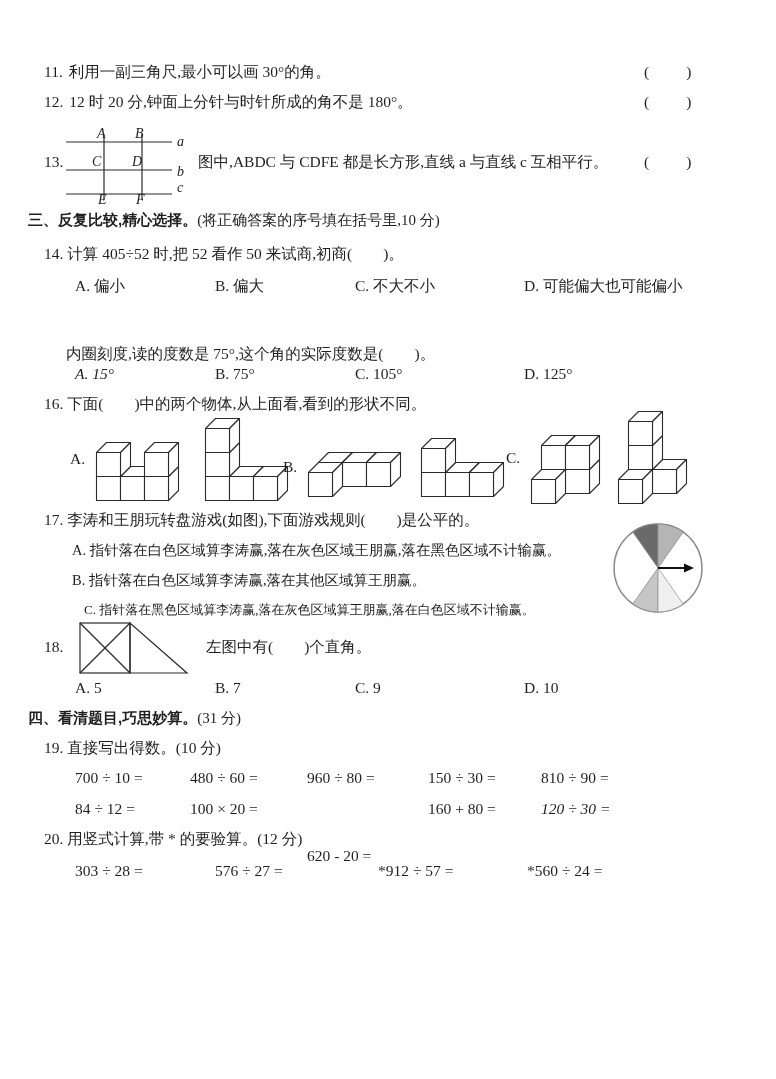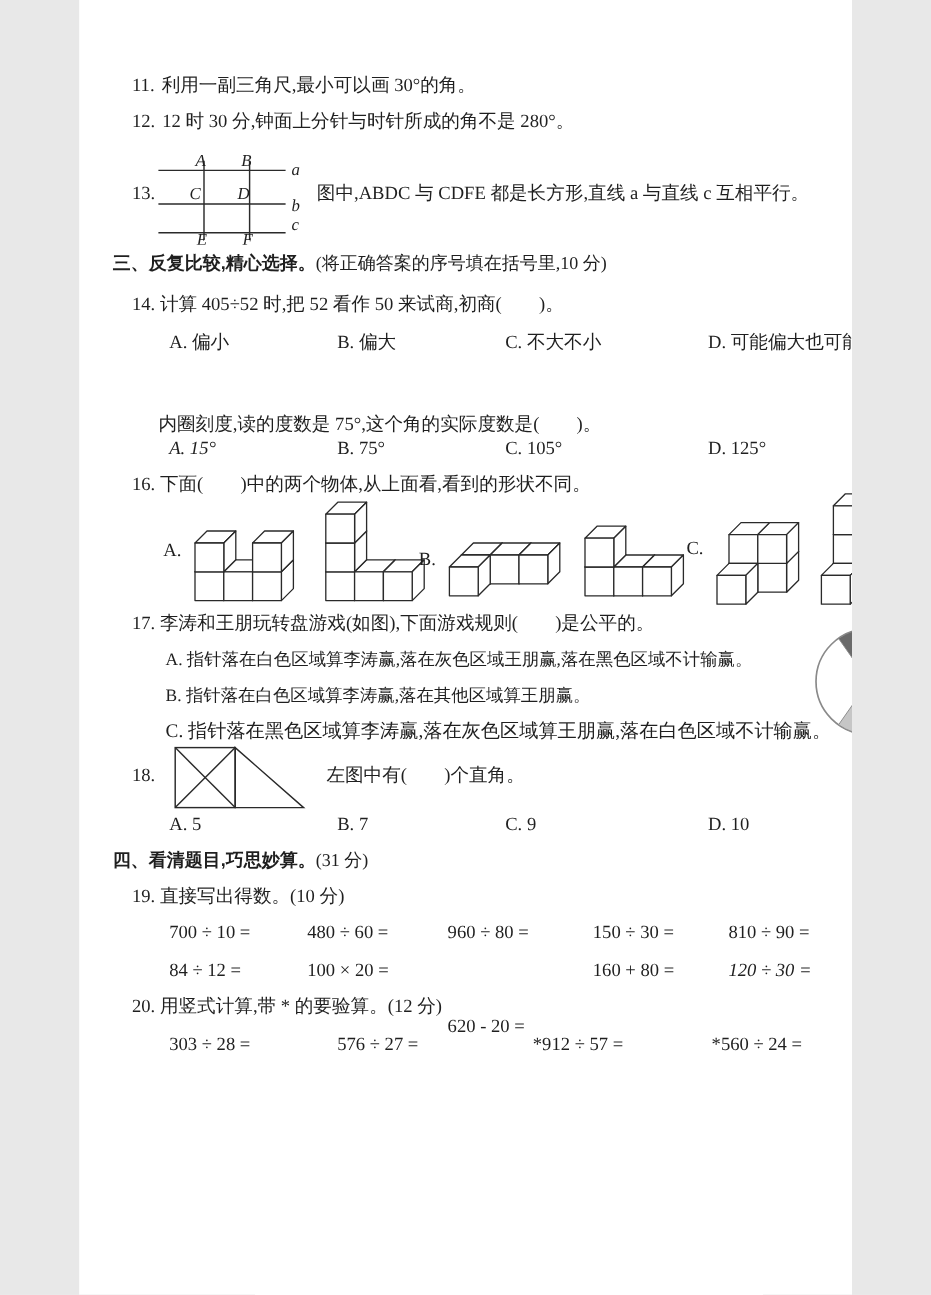--- a/index.html
+++ b/index.html
@@ -1,17 +1,17 @@
 <!DOCTYPE html>
 <html><head>
 <meta charset="utf-8">
 <style>
   html,body{margin:0;padding:0;background:#e8e8e8;}
   #page{
-    position:relative;width:644px;height:1079px;margin:0 auto;
+    position:relative;width:776px;height:1079px;margin:0 auto;
     background:#ffffff;color:#1f1f1f;
     font-family:"Liberation Serif","DejaVu Serif",serif;
     font-size:15.5px;line-height:20px;overflow:hidden;
   }
   .abs{position:absolute;white-space:nowrap;}
   .qnum{padding-right:2px;}
   .bracket{letter-spacing:2px;}
   .sec-head{font-family:"Liberation Sans","DejaVu Sans",sans-serif;font-weight:700;font-size:15px;}
   .sec-note{font-weight:400;font-family:"Liberation Serif","DejaVu Serif",serif;}
   .cube-group{position:absolute;display:flex;align-items:flex-end;}
@@ -26,21 +26,21 @@
 <div id="page">
 
   <div class="abs" style="left:44px;top:62px;">
     <span class="qnum">11.</span>
     <span>利用一副三角尺,最小可以画 30°的角。</span>
   </div>
   <div class="abs bracket" style="left:644px;top:62px;">(　　)</div>
 
   <div class="abs" style="left:44px;top:92px;">
     <span class="qnum">12.</span>
-    <span>12 时 30 分,钟面上分针与时针所成的角不是 280°。</span>
+    <span>12 时 20 分,钟面上分针与时针所成的角不是 180°。</span>
   </div>
   <div class="abs bracket" style="left:644px;top:92px;">(　　)</div>
 
   <div class="abs" style="left:44px;top:152px;">13.</div>
   <div class="abs" style="left:64px;top:126px;">
     <svg width="132" height="78" viewBox="0 0 132 78">
       <line class="figline" x1="2" y1="16" x2="108" y2="16"></line>
       <line class="figline" x1="2" y1="44" x2="108" y2="44"></line>
       <line class="figline" x1="2" y1="68" x2="108" y2="68"></line>
       <line class="figline" x1="40" y1="8" x2="40" y2="74"></line>
@@ -191,21 +191,21 @@
           <polygon points="1.5,69.5 25.5,69.5 35.5,59.5 11.5,59.5" fill="#ffffff" stroke="#2a2a2a" stroke-width="1.1" stroke-linejoin="round"></polygon>
           <polygon points="25.5,93.5 35.5,83.5 35.5,59.5 25.5,69.5" fill="#ffffff" stroke="#2a2a2a" stroke-width="1.1" stroke-linejoin="round"></polygon>
           <polygon points="1.5,93.5 25.5,93.5 25.5,69.5 1.5,69.5" fill="#ffffff" stroke="#2a2a2a" stroke-width="1.1" stroke-linejoin="round"></polygon>
         </svg>
       </div>
   </div>
 
   <div class="abs" style="left:44px;top:510px;">17. 李涛和王朋玩转盘游戏(如图),下面游戏规则(　　)是公平的。</div>
   <div class="abs" style="left:72px;top:540px;font-size:14.5px;">A. 指针落在白色区域算李涛赢,落在灰色区域王朋赢,落在黑色区域不计输赢。</div>
   <div class="abs" style="left:72px;top:570px;font-size:14.5px;">B. 指针落在白色区域算李涛赢,落在其他区域算王朋赢。</div>
-  <div class="abs" style="left:72px;top:600px;font-size:16px;">C. 指针落在黑色区域算李涛赢,落在灰色区域算王朋赢,落在白色区域不计输赢。</div>
+  <div class="abs" style="left:84px;top:600px;font-size:13px;">C. 指针落在黑色区域算李涛赢,落在灰色区域算王朋赢,落在白色区域不计输赢。</div>
 
   <div class="abs" style="left:612px;top:519px;">
     <svg width="96" height="98" viewBox="0 0 96 98">
       <circle cx="46" cy="49" r="44" fill="#ffffff" stroke="#8a8a8a" stroke-width="1.4"></circle>
       <path d="M46,49 L20.8,13 A44 44 0 0 1 46,5 Z" fill="#6a6a6a" stroke="#8a8a8a" stroke-width="0.8"></path>
       <path d="M46,49 L46,5 A44 44 0 0 1 71.2,13 Z" fill="#b5b5b5" stroke="#8a8a8a" stroke-width="0.8"></path>
       <path d="M46,49 L46,93 A44 44 0 0 1 20.8,85 Z" fill="#c6c6c6" stroke="#8a8a8a" stroke-width="0.8"></path>
       <path d="M46,49 L71.2,85 A44 44 0 0 1 46,93 Z" fill="#f0f0f0" stroke="#9a9a9a" stroke-width="0.8"></path>
       <line x1="46" y1="49" x2="72" y2="49" stroke="#111" stroke-width="2"></line>
       <path d="M72,44.5 L82,49 L72,53.5 Z" fill="#111"></path>

